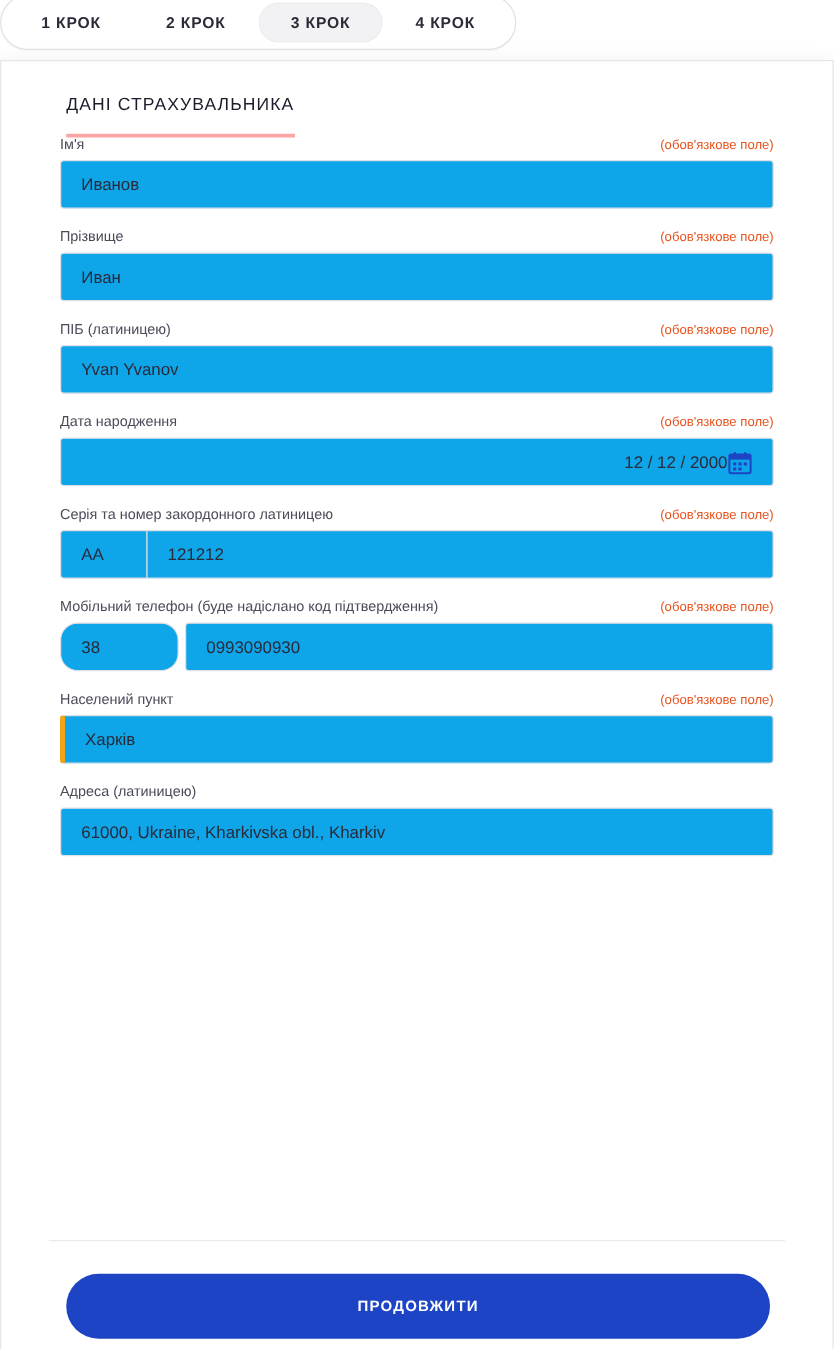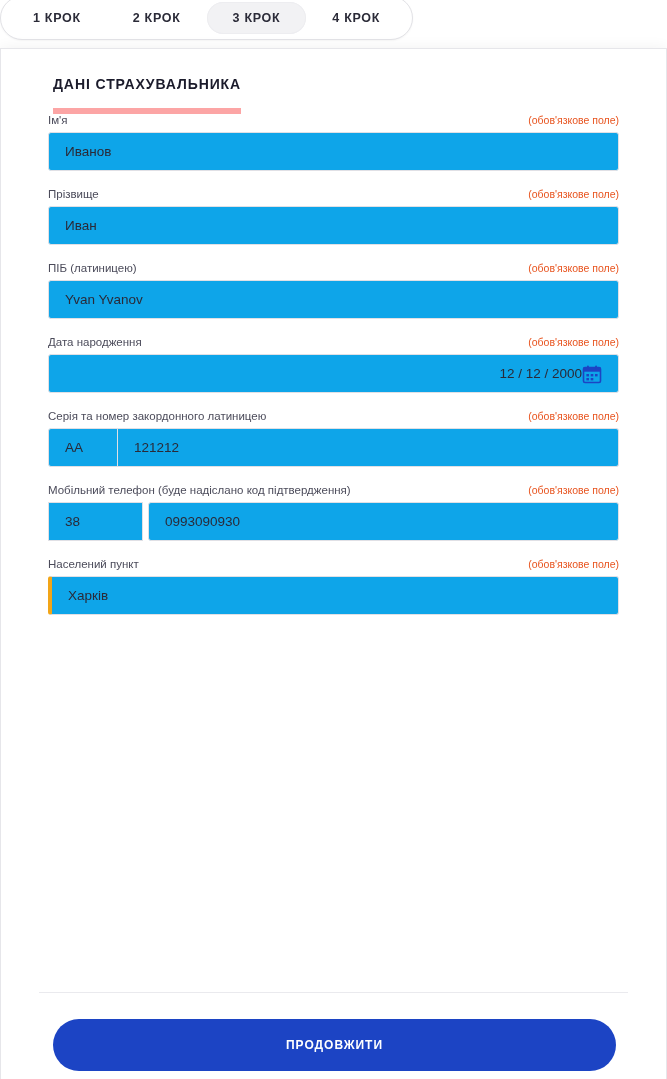--- a/index.html
+++ b/index.html
@@ -67,25 +67,25 @@
     border-right: 1px solid #e6e6ea;
     box-shadow: 0 0 14px rgba(0,0,0,0.06);
   }
 
   .section-title-row {
     margin: 26px 0 0 52px;
     display: inline-block;
   }
   .section-title {
     font-size: 14px;
-    font-weight: bold;
+    font-weight: normal;
     letter-spacing: 0.9px;
     color: #1b1b2b;
     padding-bottom: 16px;
-    border-bottom: 6px solid #fca5a5;
+    border-bottom: 3px solid #fca5a5;
     display: inline-block;
   }
 
   .form {
     padding: 0 47px;
   }
 
   .field { margin-bottom: 17px; }
 
   .label-row {
@@ -129,21 +129,21 @@
   }
   .split .input.rest {
     flex: 1 1 auto;
     border-left: none;
     border-radius: 0 3px 3px 0;
   }
   .split.gap .input.small {
     flex: 0 0 95px;
     width: 95px;
     border-right: 1px solid #e0e0e5;
-    border-radius: 0;
+    border-radius: 14px;
     margin-right: 5px;
   }
   .split.gap .input.rest {
     border-left: 1px solid #e0e0e5;
     border-radius: 3px;
   }
 
   .input.highlight {
     border-left: 4px solid #f2a518;
   }
@@ -266,19 +266,26 @@
     </div>
 
     <div class="field">
       <div class="label-row">
         <span class="label">Населений пункт</span>
         <span class="required">(обов'язкове поле)</span>
       </div>
       <div class="input highlight">Харків</div>
     </div>
 
+    <div class="field">
+      <div class="label-row">
+        <span class="label">Адреса (латиницею)</span>
+        <span class="required"></span>
+      </div>
+      <div class="input">61000, Ukraine, Kharkivska obl., Kharkiv</div>
+    </div>
 
   </div>
 
   <div class="divider"></div>
 
   <button class="submit">ПРОДОВЖИТИ</button>
 </div>
 
 </body></html>

